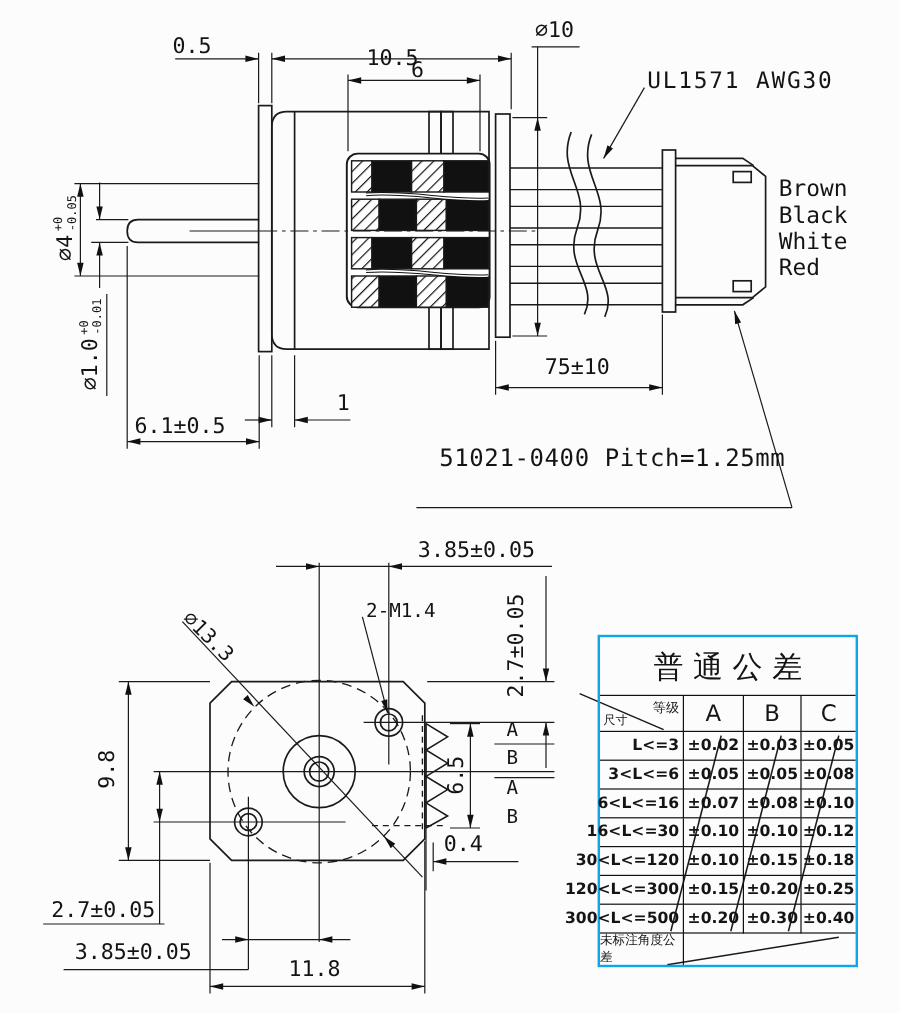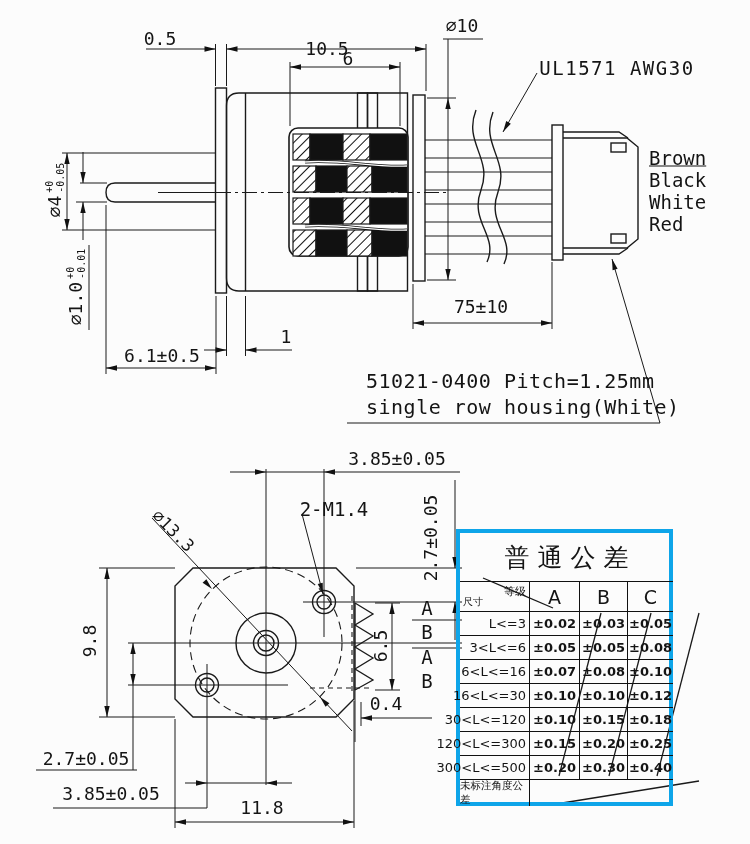--- a/index.html
+++ b/index.html
@@ -4,43 +4,43 @@
 <style>
   html,body{margin:0;padding:0;}
   #page{position:relative;width:750px;height:844px;background:#fcfcfc;overflow:hidden;
         font-family:"DejaVu Sans Mono", monospace;color:#141414;}
   #page svg{position:absolute;left:0;top:0;}
   .lbl{position:absolute;transform:translate(-50%,-50%);font-size:18px;line-height:1;
        white-space:nowrap;color:#141414;}
   .left{transform:translate(0,-50%);}
   .vert{display:flex;align-items:center;transform:translate(-50%,-50%) rotate(-90deg);}
   .diag{transform:translate(-50%,-50%) rotate(45deg);font-size:17px;}
-  .small{font-size:19px;}
+  .small{font-size:16px;}
   .note{font-size:20px;letter-spacing:.5px;margin-left:16px;}
   .cable{font-size:19px;letter-spacing:1.5px;}
   .wire{font-size:19px;}
   .tol{display:inline-flex;flex-direction:column;font-size:10px;line-height:1.1;margin-left:3px;}
   .tol span{display:block;}
   
-  #tol-table{position:absolute;left:456px;top:529px;width:217px;height:277px;
-             border:4px solid #0ea5e9;box-sizing:border-box;display:grid;
+  #tol-table{position:absolute;left:498px;top:529px;width:217px;height:277px;
+             border:2px solid #0ea5e9;box-sizing:border-box;display:grid;
              grid-template-columns:70px 50px 48px 45px;
              grid-template-rows:49px 30px repeat(7,24px) 26px;background:transparent;}
   #tol-table .c{border-right:1.5px solid #111;border-bottom:1.5px solid #111;
              display:flex;align-items:center;justify-content:center;box-sizing:border-box;
              font-family:"DejaVu Sans", sans-serif;}
   #tol-table .noR{border-right:none;}
   #tol-table .noB{border-bottom:none;}
   .t-title{grid-column:1/5;font-family:"DejaVu Serif", serif;font-size:25px;letter-spacing:8px;
            padding-left:8px;}
   .t-corner{position:relative;}
   .t-corner .ctop{position:absolute;top:2px;right:3px;font-size:11px;}
   .t-corner .cbot{position:absolute;bottom:2px;left:3px;font-size:10px;}
   .t-col{font-family:"DejaVu Sans Mono", monospace;font-size:19px;}
-  .t-range{justify-content:flex-end !important;padding-right:3px;font-weight:normal;font-size:13px;}
+  .t-range{justify-content:flex-end !important;padding-right:3px;font-weight:bold;font-size:13px;}
   .t-val{font-weight:bold;font-size:13px;}
   .t-angle-l{font-size:10.5px;}
   .t-angle-v{grid-column:2/5;font-weight:bold;font-size:15px;}
 </style>
 </head>
 <body>
 
 <div id="page">
 
 <svg width="750" height="844" viewBox="0 0 750 844">
@@ -284,43 +284,42 @@
     <line x1="657" y1="776" x2="699" y2="613"></line>
     <line x1="556" y1="804" x2="699" y2="781"></line>
   </g>
 </svg>
 
 <div class="lbl" style="left:160px;top:39px;">0.5</div>
 <div class="lbl" style="left:327px;top:49px;">10.5</div>
 <div class="lbl" style="left:348px;top:59px;">6</div>
 <div class="lbl" style="left:462px;top:26px;">∅10</div>
 <div class="lbl cable" style="left:617px;top:68px;">UL1571 AWG30</div>
-<div class="lbl left wire" style="left:649px;top:158px;text-decoration:underline;">Brown</div>
+<div class="lbl left wire" style="left:649px;top:158px;">Brown</div>
 <div class="lbl left wire" style="left:649px;top:180px;">Black</div>
 <div class="lbl left wire" style="left:649px;top:202px;">White</div>
 <div class="lbl left wire" style="left:649px;top:224px;">Red</div>
 <div class="lbl vert" style="left:55px;top:190px;">
   <span>∅4</span>
   <span class="tol">
     <span>+0</span>
     <span>-0.05</span>
   </span>
 </div>
 <div class="lbl vert" style="left:76px;top:287px;">
   <span>∅1.0</span>
   <span class="tol">
     <span>+0</span>
     <span>-0.01</span>
   </span>
 </div>
 <div class="lbl" style="left:481px;top:307px;">75±10</div>
-<div class="lbl" style="left:162px;top:356px;">6.1±0.5</div>
+<div class="lbl" style="left:150px;top:356px;">6.1±0.5</div>
 <div class="lbl" style="left:286px;top:337px;">1</div>
 <div class="lbl left note" style="left:350px;top:381px;">51021-0400 Pitch=1.25mm</div>
-<div class="lbl left note" style="left:350px;top:407px;">single row housing(White)</div>
 
 <div class="lbl" style="left:397px;top:459px;">3.85±0.05</div>
 <div class="lbl vert" style="left:431px;top:538px;">
   <span>2.7±0.05</span>
 </div>
 <div class="lbl small" style="left:334px;top:509px;">2-M1.4</div>
 <div class="lbl diag" style="left:173px;top:531px;">∅13.3</div>
 <div class="lbl vert" style="left:90px;top:641px;">
   <span>9.8</span>
 </div>

